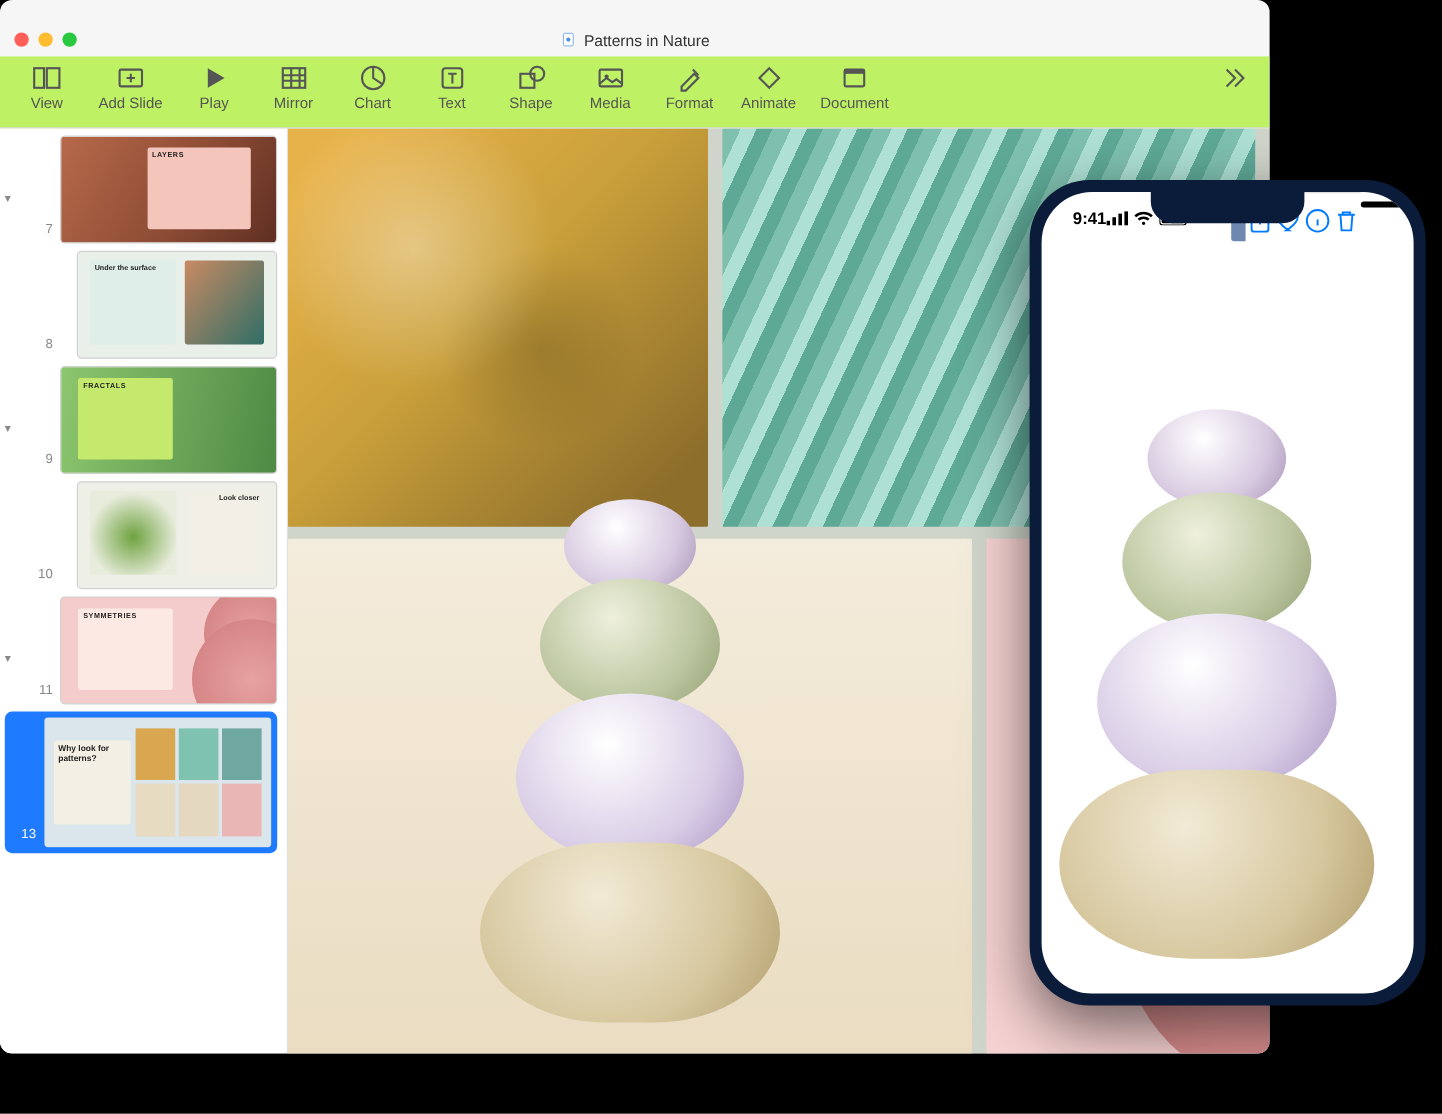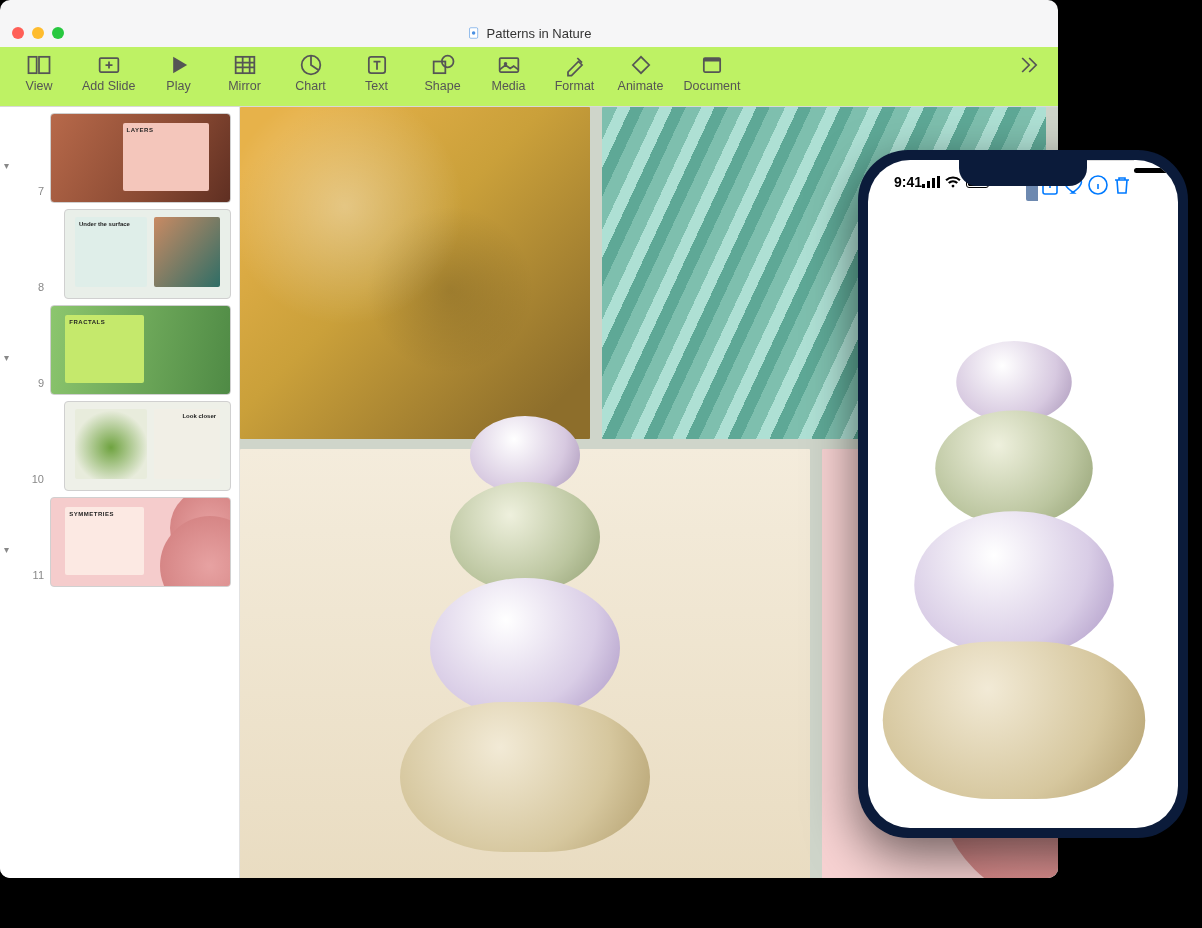--- a/index.html
+++ b/index.html
@@ -306,20 +306,36 @@
         <div class="thumb" style="background:#f5cccc;">
           <div style="position:absolute;right:-20px;top:-10px;width:80px;height:80px;border-radius:50%;background:radial-gradient(circle,#e7a2a2,#cf7a7a);"></div>
           <div style="position:absolute;right:-30px;bottom:-30px;width:100px;height:100px;border-radius:50%;background:radial-gradient(circle,#e7a2a2,#cf7a7a);"></div>
           <div class="th-card" style="left:8%;top:10%;width:44%;height:78%;background:#fce9e3;">
             <div class="th-title">SYMMETRIES</div>
           </div>
         </div>
       </div>
 
 
+      <div class="nav-item selected">
+        <span class="nav-num">13</span>
+        <div class="thumb" style="height:110px;">
+          <div class="th-card" style="left:4%;top:18%;width:34%;height:64%;background:#f3efe4;">
+            <div class="th-title" style="letter-spacing:0;font-size:7px;">Why look for patterns?</div>
+          </div>
+          <div style="position:absolute;right:4%;top:8%;width:56%;height:84%;display:grid;grid-template-columns:repeat(3,1fr);grid-template-rows:repeat(2,1fr);gap:3px;">
+            <div style="background:#d8a74f;"></div>
+              <div style="background:#7fc2b0;"></div>
+              <div style="background:#6fa8a0;"></div>
+            <div style="background:#e7dcc2;"></div>
+              <div style="background:#e4d8c0;"></div>
+              <div style="background:#e9b5b5;"></div>
+          </div>
+        </div>
+      </div>
     </div>
 
     <div class="canvas">
       <div class="photo ph1"></div>
       <div class="photo ph2"></div>
       <div class="photo ph3">
         <div class="stack">
           <div class="urchin u1"></div>
             <div class="urchin u2"></div>
             <div class="urchin u3"></div>

